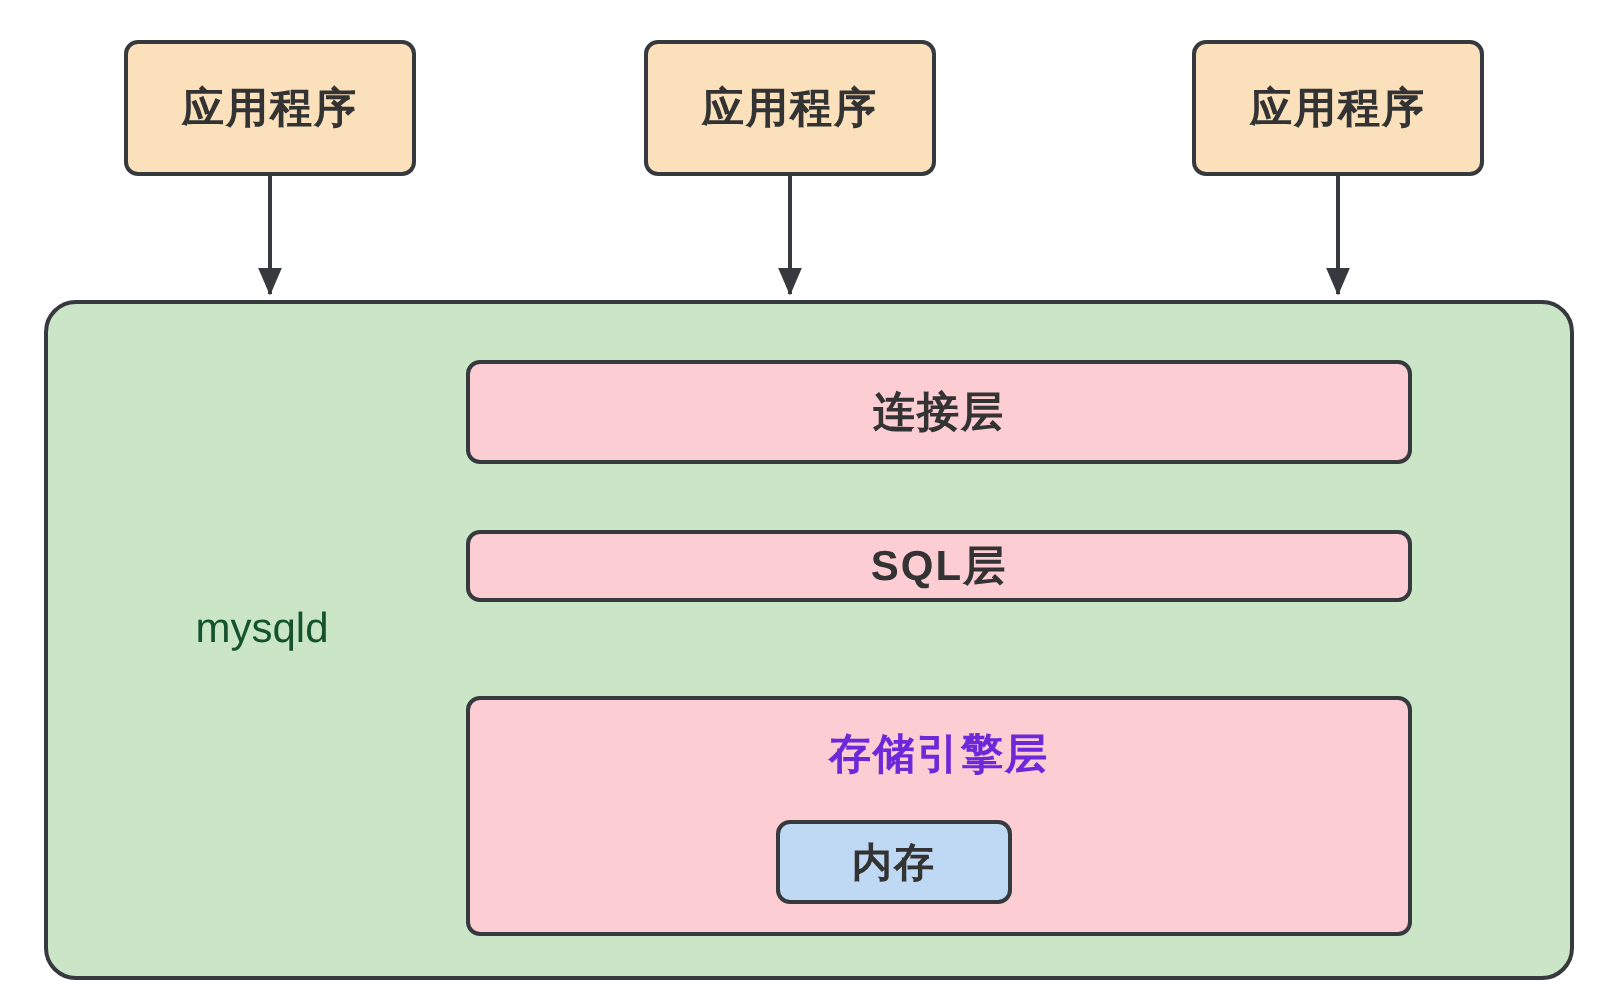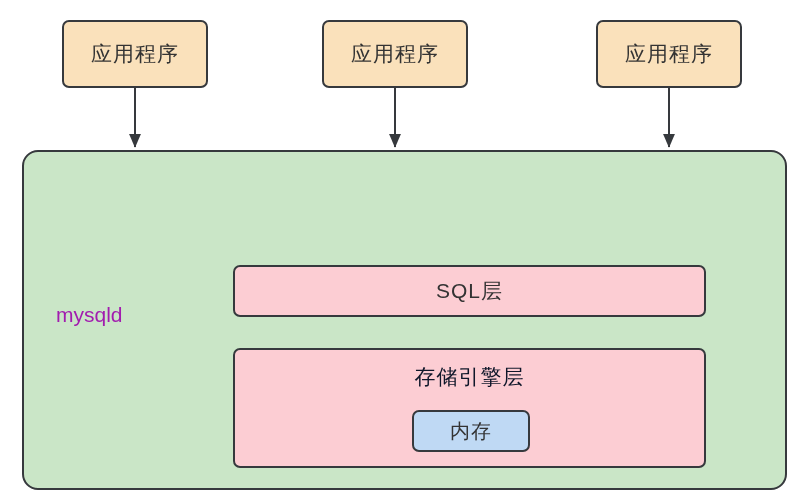--- a/index.html
+++ b/index.html
@@ -23,20 +23,21 @@
   .node {
     position: absolute;
     box-sizing: border-box;
     display: flex;
     align-items: center;
     justify-content: center;
     text-align: center;
     color: #333333;
     border: 2px solid #36393d;
     border-radius: 7px;
+    font-weight: bold;
   }
 
   
   .app-box {
     width: 146px;
     height: 68px;
     top: 20px;
     background: #fae1bb;
     font-size: 21px;
     letter-spacing: 1px;
@@ -53,61 +54,62 @@
     height: 340px;
     background: #cae6c7;
     border-radius: 16px;
     display: block;
   }
   .mysqld-label {
     position: absolute;
     left: 56px;
     top: 303px;
     width: 150px;
+    text-align: center;
     font-size: 21px;
-    color: #a21caf;
+    color: #14532d;
   }
 
   
   .layer-box {
     left: 233px;
     width: 473px;
     background: #fccdd3;
     font-size: 21px;
     letter-spacing: 1px;
   }
   .layer-box.connection { top: 180px; height: 52px; }
-  .layer-box.sql        { top: 265px; height: 52px; }
+  .layer-box.sql        { top: 265px; height: 36px; }
   .layer-box.engine {
     top: 348px;
     height: 120px;
     display: block;
   }
   .engine-title {
     position: absolute;
     top: 13px;
     left: 0;
     width: 100%;
     text-align: center;
     font-size: 21px;
     letter-spacing: 1px;
-    color: #0f172a;
+    color: #6d28d9;
   }
 
   
   .sub-box {
     top: 410px;
     width: 118px;
     height: 42px;
     background: #bfd9f4;
     font-size: 20px;
     letter-spacing: 1px;
   }
   .sub-box.s1 { left: 258px; }
-  .sub-box.s2 { left: 412px; }
+  .sub-box.s2 { left: 388px; }
   .sub-box.s3 { left: 558px; }
 
   
   .arrows {
     position: absolute;
     left: 0;
     top: 0;
     width: 805px;
     height: 502px;
     pointer-events: none;
@@ -127,20 +129,23 @@
   </div>
 
   <div class="node app-box a3">
     <span>应用程序</span>
   </div>
 
   <div class="node mysqld-box"></div>
 
   <div class="mysqld-label">mysqld</div>
 
+  <div class="node layer-box connection">
+    <span>连接层</span>
+  </div>
 
   <div class="node layer-box sql">
     <span>SQL层</span>
   </div>
 
   <div class="node layer-box engine">
     <div class="engine-title">存储引擎层</div>
   </div>
 
 

